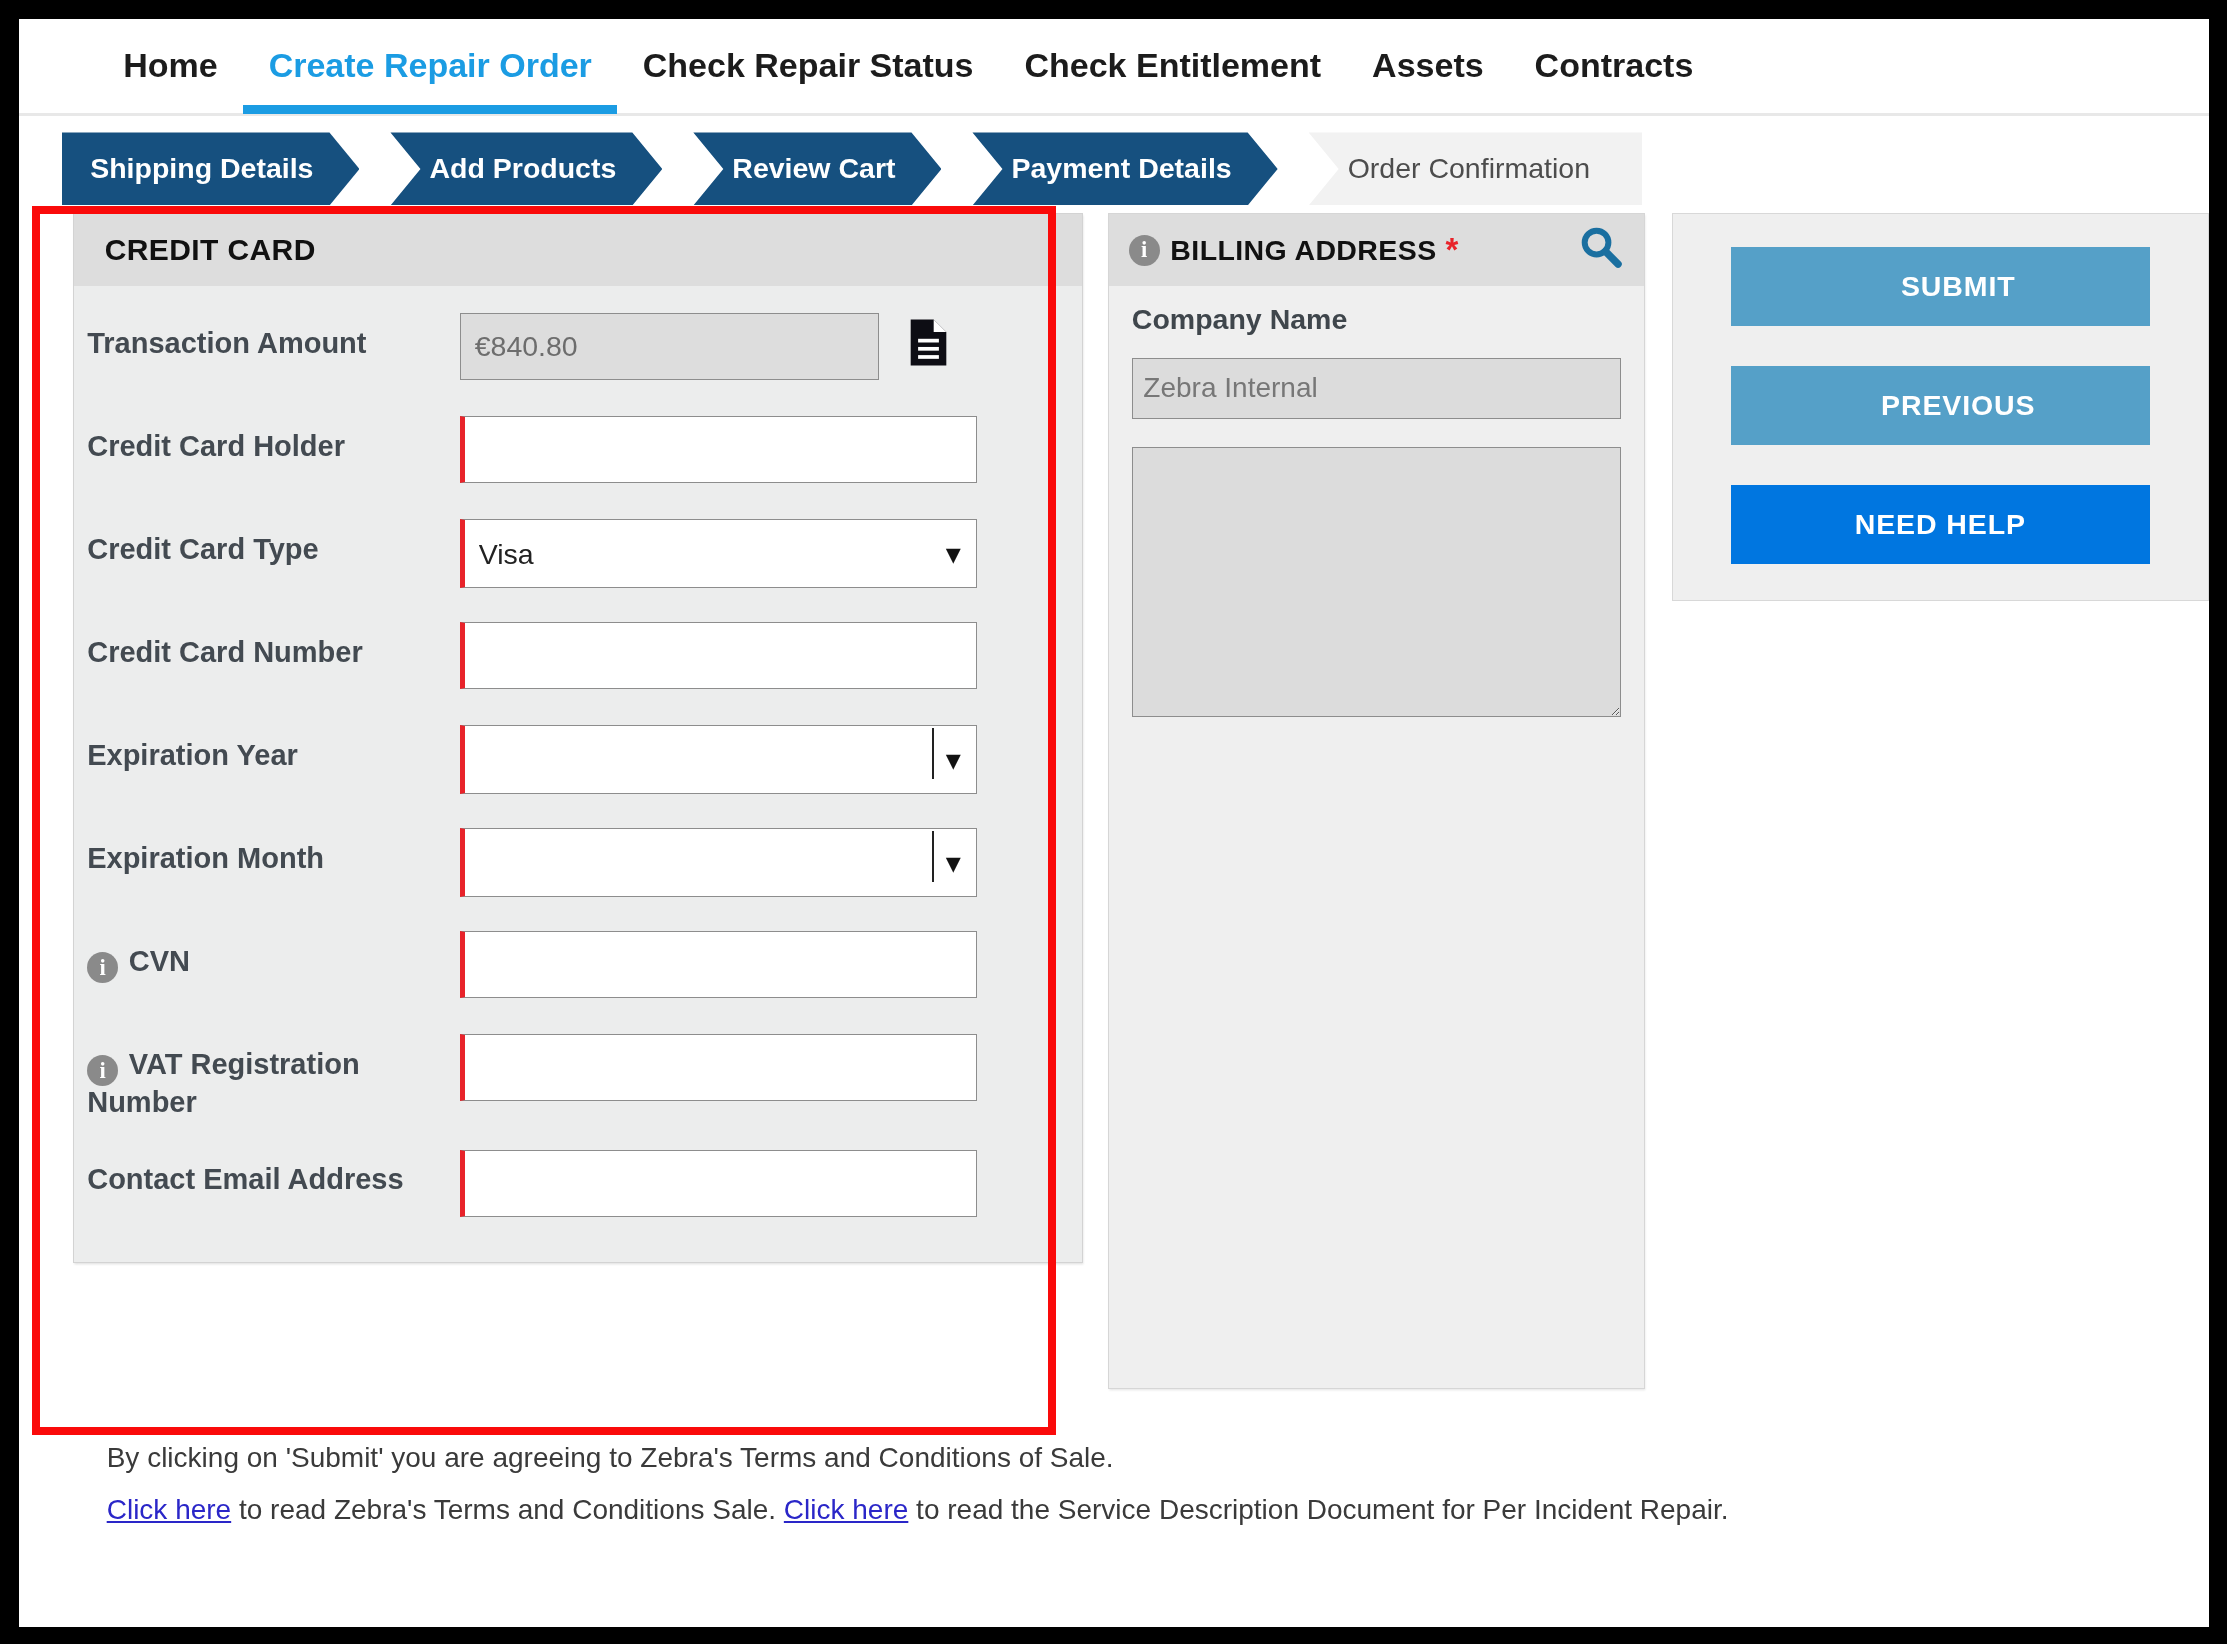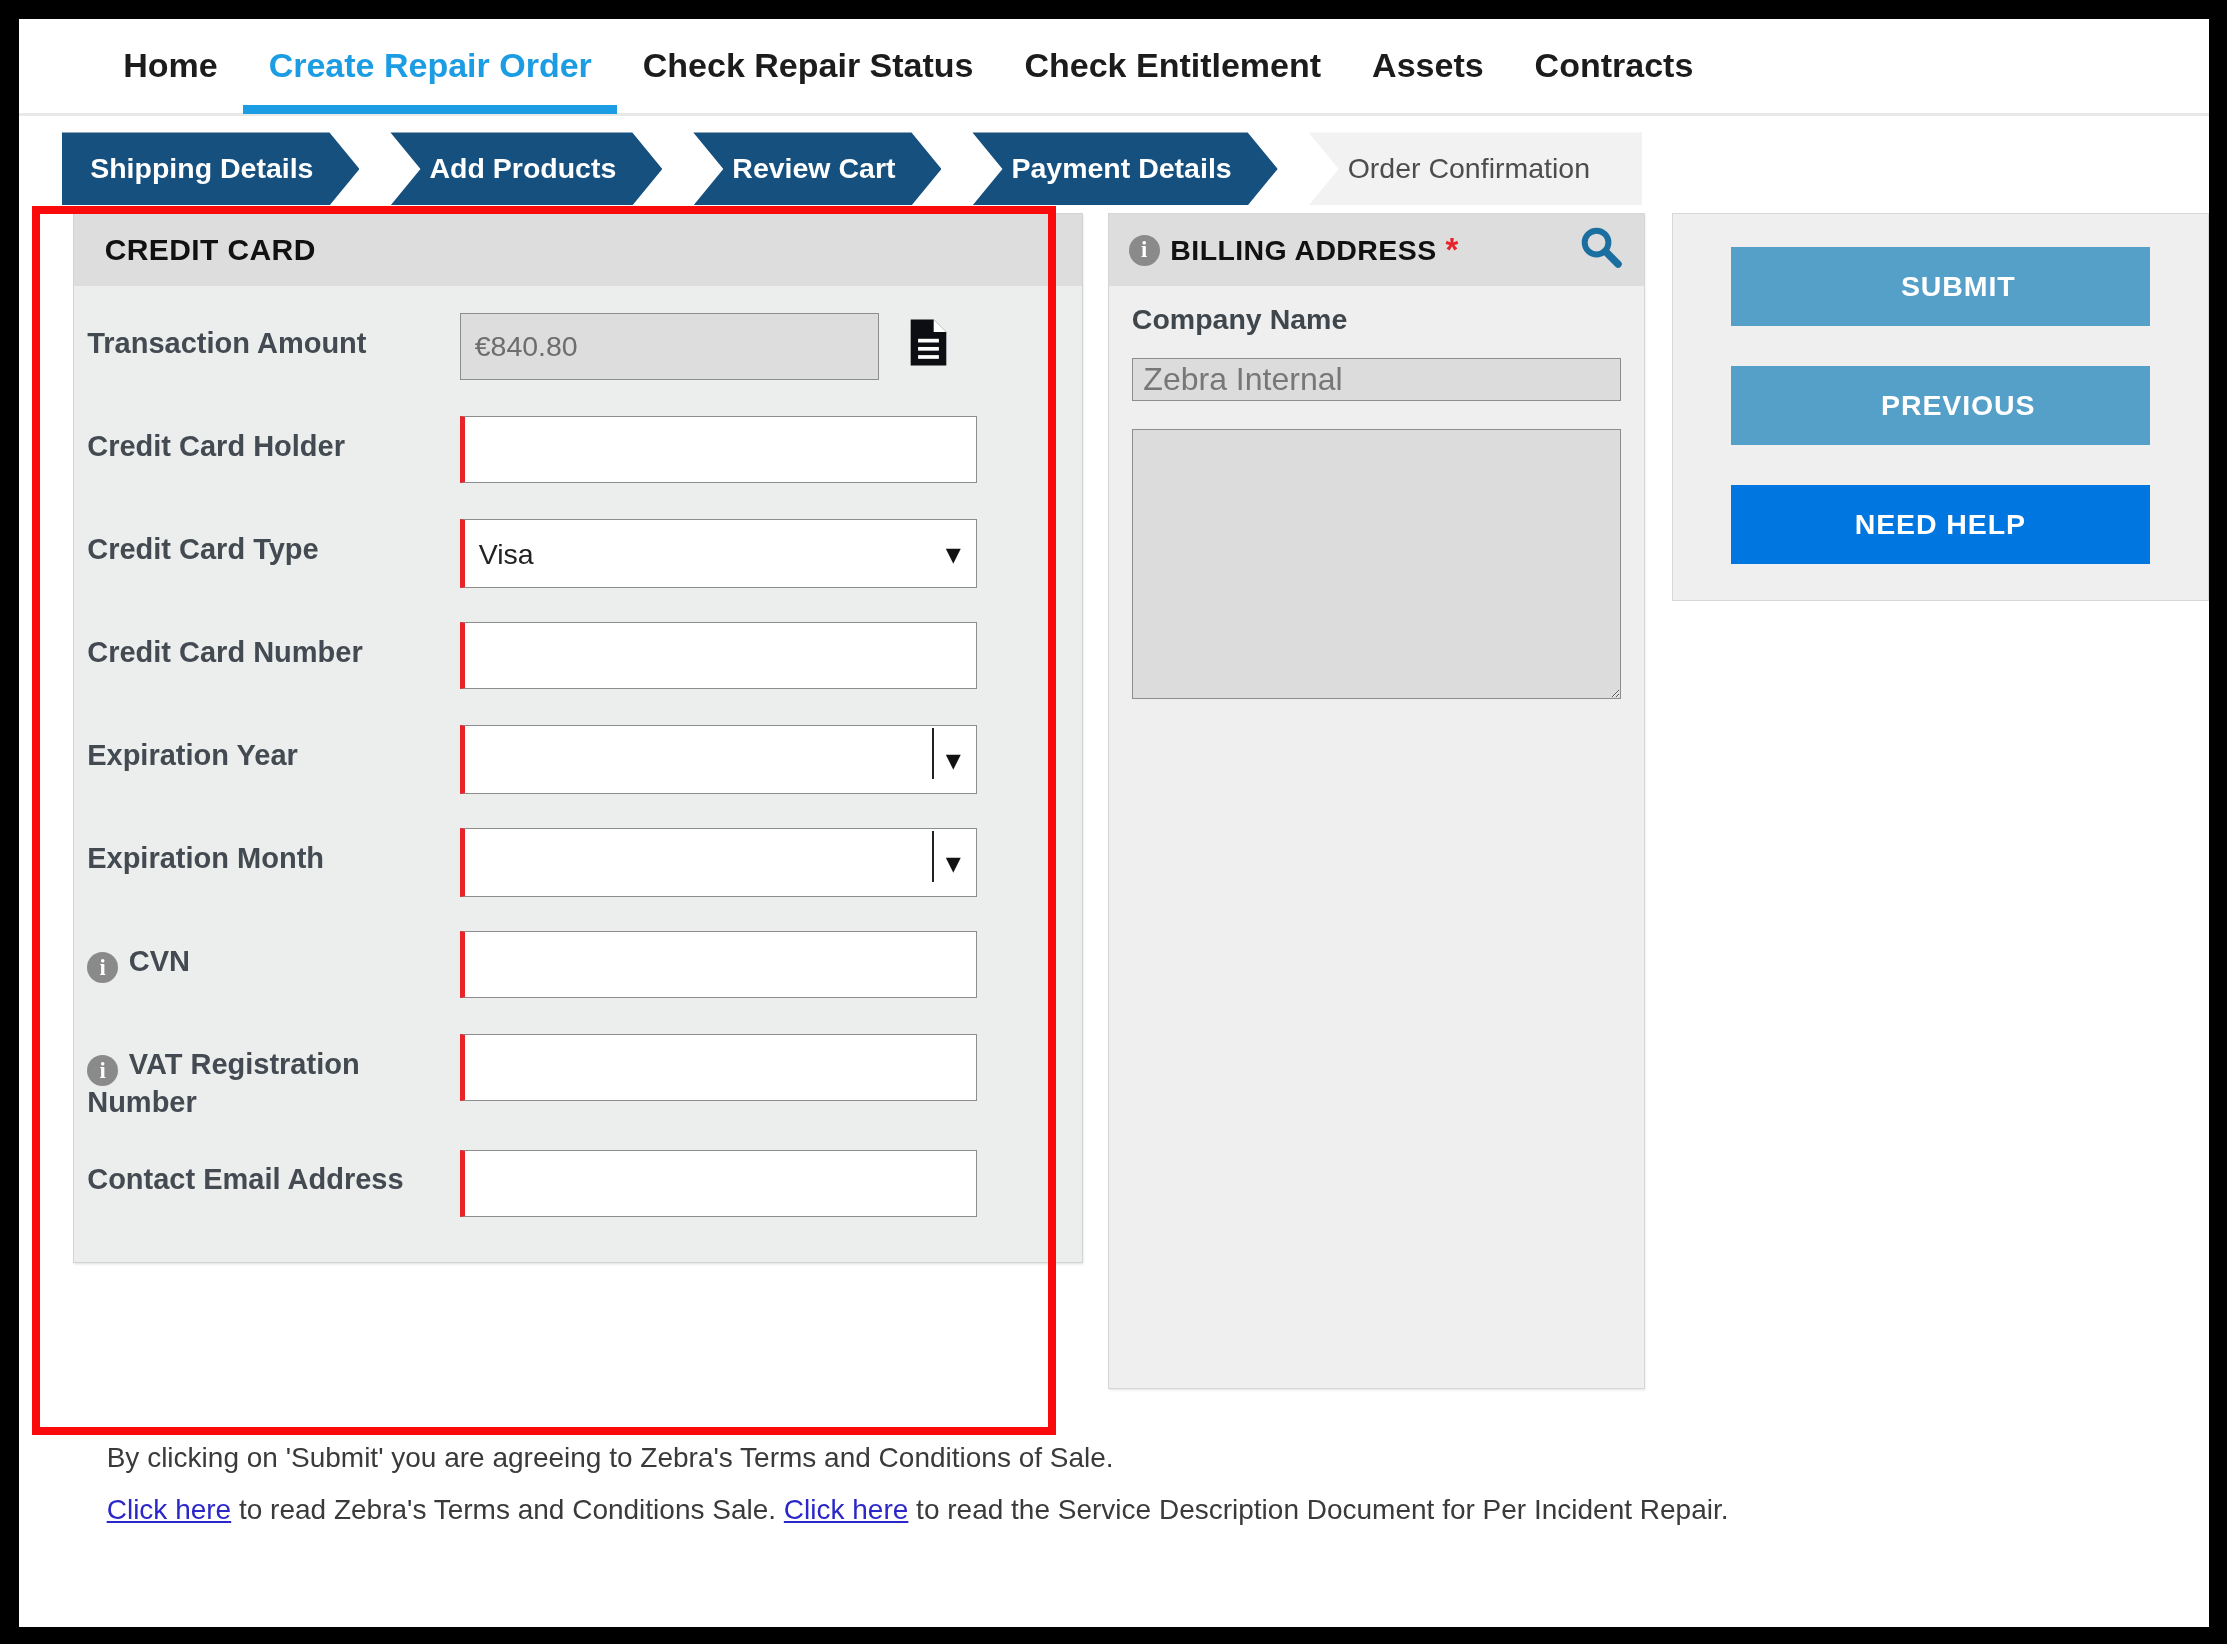--- a/index.html
+++ b/index.html
@@ -228,24 +228,24 @@
   .search-ico { margin-left: auto; cursor: pointer; }
   .bill-body { padding: 16.5px 22.5px 0 22.5px; }
   .bill-lbl {
     font-size: 28.5px;
     font-weight: bold;
     color: #3f464c;
     margin-bottom: 22px;
   }
   .bill-inp {
     width: 100%;
-    height: 43px;
+    height: 61px;
     background: #dcdcdc;
     border: 1.5px solid #8d8d8d;
-    font-size: 32px;
+    font-size: 28px;
     color: #777;
     padding: 0 10.5px;
     font-family: "Liberation Sans", sans-serif;
   }
   .bill-ta {
     width: 100%;
     height: 270px;
     margin-top: 28.5px;
     background: #dcdcdc;
     border: 1.5px solid #8d8d8d;

